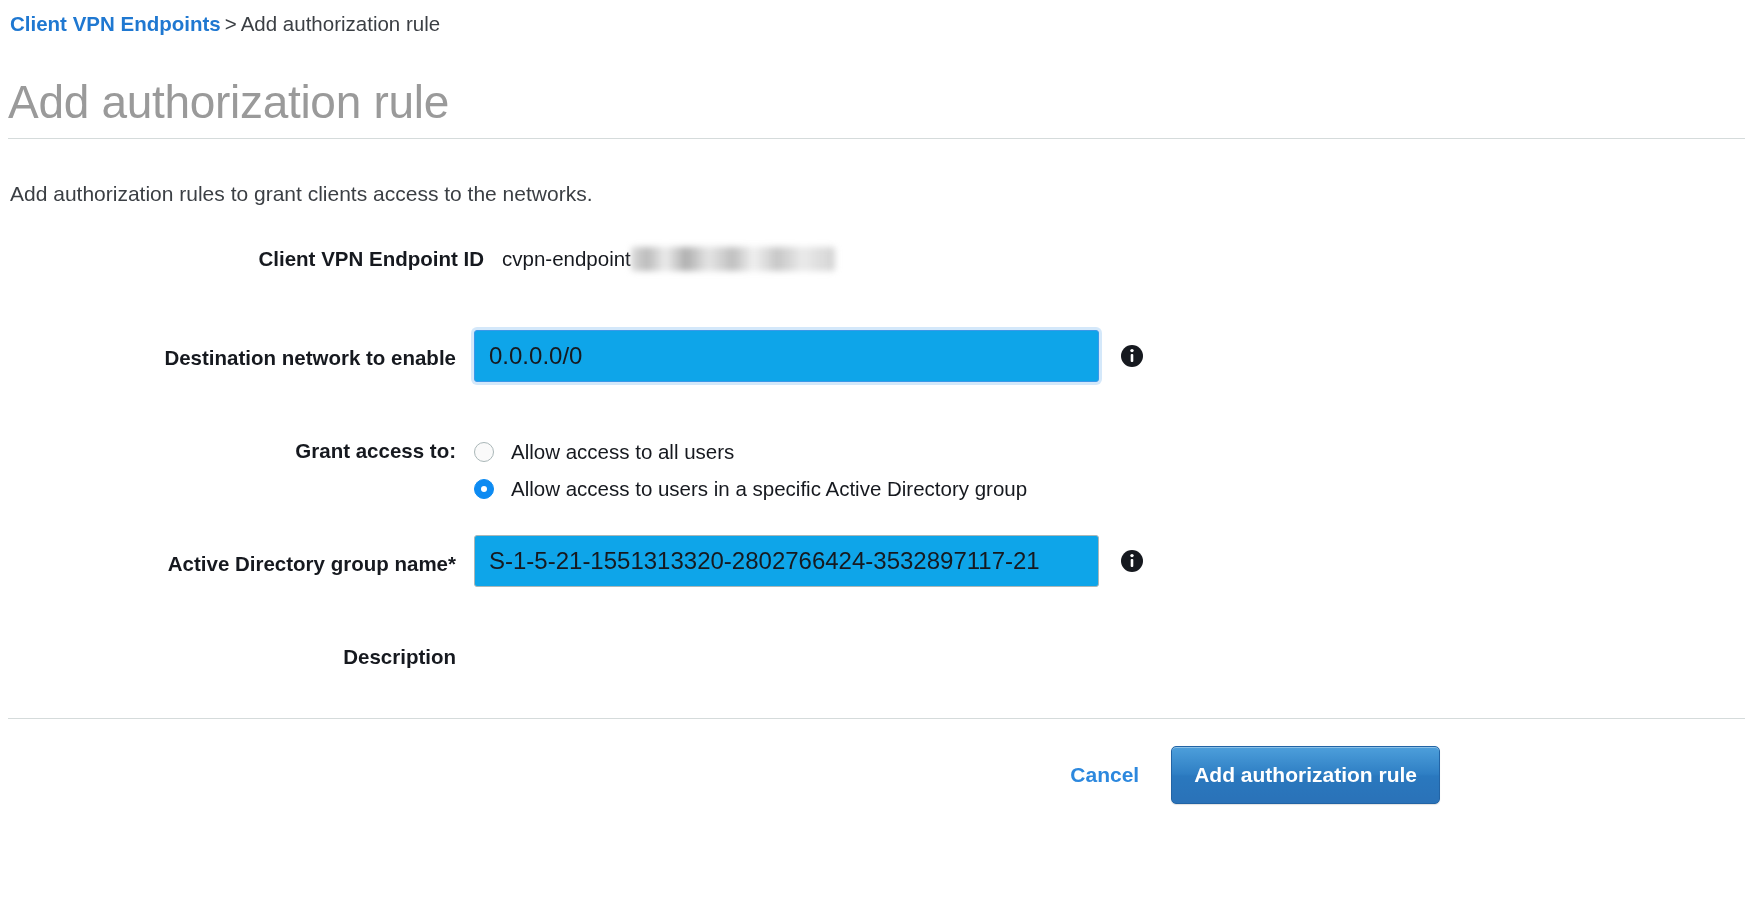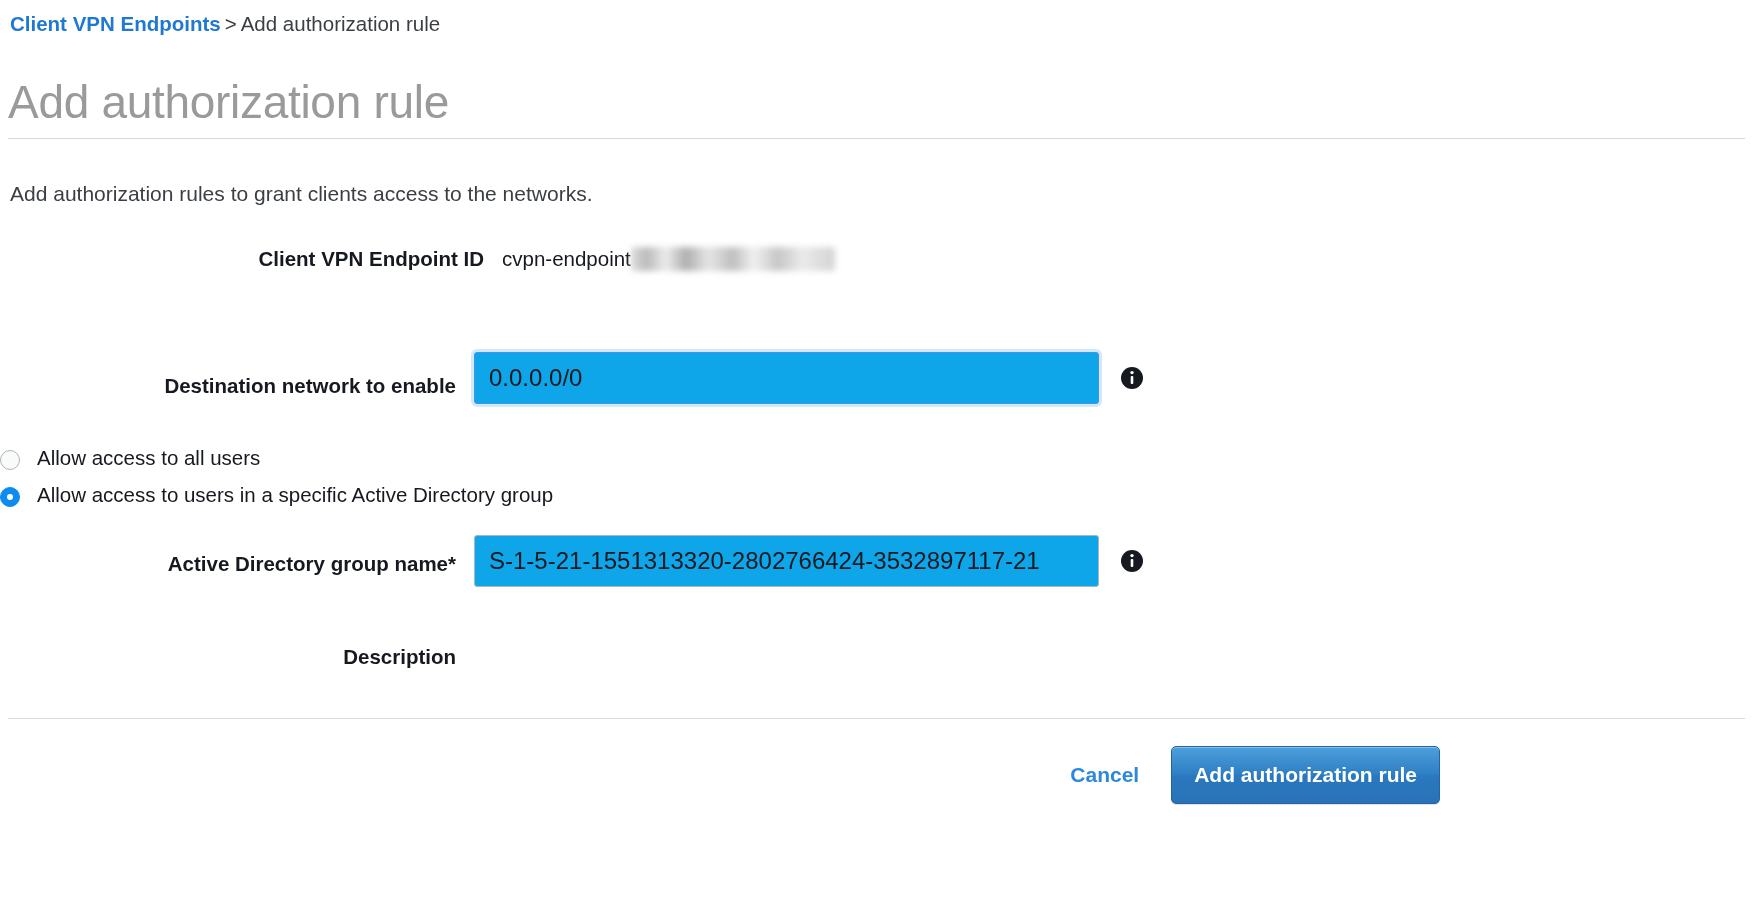--- a/index.html
+++ b/index.html
@@ -131,21 +131,21 @@
        rgba(215,215,215,0.45) 17%, rgba(140,140,140,0.7) 27%,
        rgba(205,205,205,0.5) 38%, rgba(155,155,155,0.65) 50%,
        rgba(220,220,220,0.4) 60%, rgba(160,160,160,0.6) 72%,
        rgba(210,210,210,0.45) 84%, rgba(175,175,175,0.55) 100%);
     border-radius: 3px;
     filter: blur(3.2px);
     vertical-align: baseline;
   }
 
   
-  .row-destination { height: 95px; align-items: center; }
+  .row-destination { height: 95px; }
   .row-grant { height: 110px; }
   .row-adgroup { height: 93px; justify-content: space-between; }
   .row-description { height: 90px; }
 
   .row-destination .form-label { padding-top: 16px; }
   .row-grant .form-label { padding-top: 14px; }
   .row-adgroup .form-label { padding-top: 17px; }
   .row-description .form-label { padding-top: 17px; }
 
   .text-input {
@@ -176,21 +176,21 @@
     display: block;
   }
   .info-icon svg { display: block; }
 
   
   .radio-group {
     padding-top: 8px;
   }
   .radio-item {
     display: flex;
-    align-items: flex-end;
+    align-items: center;
     height: 37px;
     cursor: pointer;
   }
   .radio-mark {
     width: 20px;
     height: 20px;
     border-radius: 50%;
     border: 1px solid #aab7b8;
     background: #fafafa;
     flex: 0 0 20px;
@@ -290,20 +290,21 @@
           <svg width="24" height="24" viewBox="0 0 24 24" aria-hidden="true">
             <circle cx="12" cy="12" r="11" fill="#16191f"></circle>
             <rect x="10.7" y="10" width="2.6" height="8" rx="1" fill="#ffffff"></rect>
             <circle cx="12" cy="6.6" r="1.7" fill="#ffffff"></circle>
           </svg>
         </span>
       </div>
     </div>
 
     <div class="form-row row-grant">
+      <div class="form-label">Grant access to:</div>
       <div class="form-control">
         <div class="radio-group">
           <div class="radio-item">
             <span class="radio-mark"></span>
             <span class="radio-label">Allow access to all users</span>
           </div>
           <div class="radio-item selected">
             <span class="radio-mark"></span>
             <span class="radio-label">Allow access to users in a specific Active Directory group</span>
           </div>

